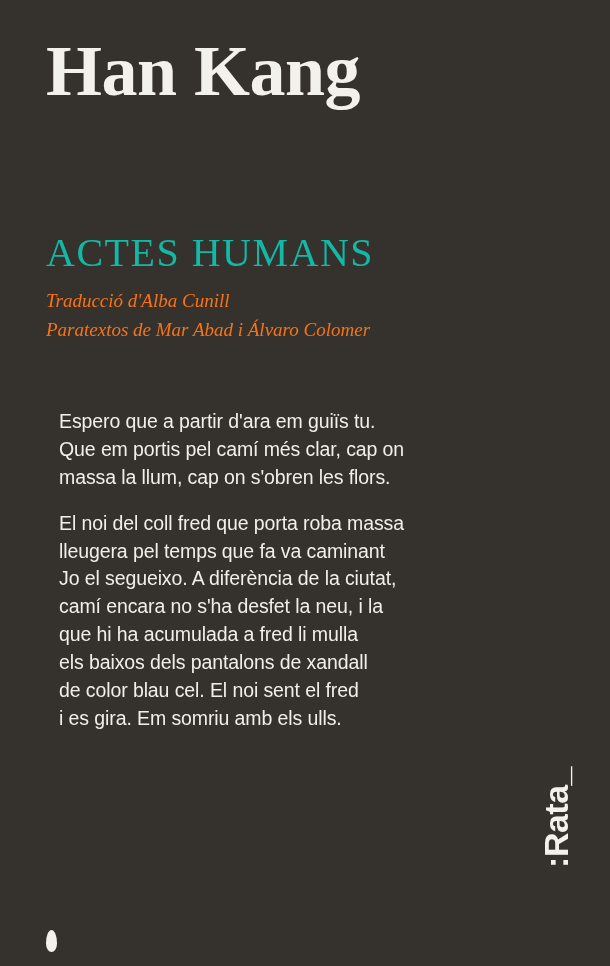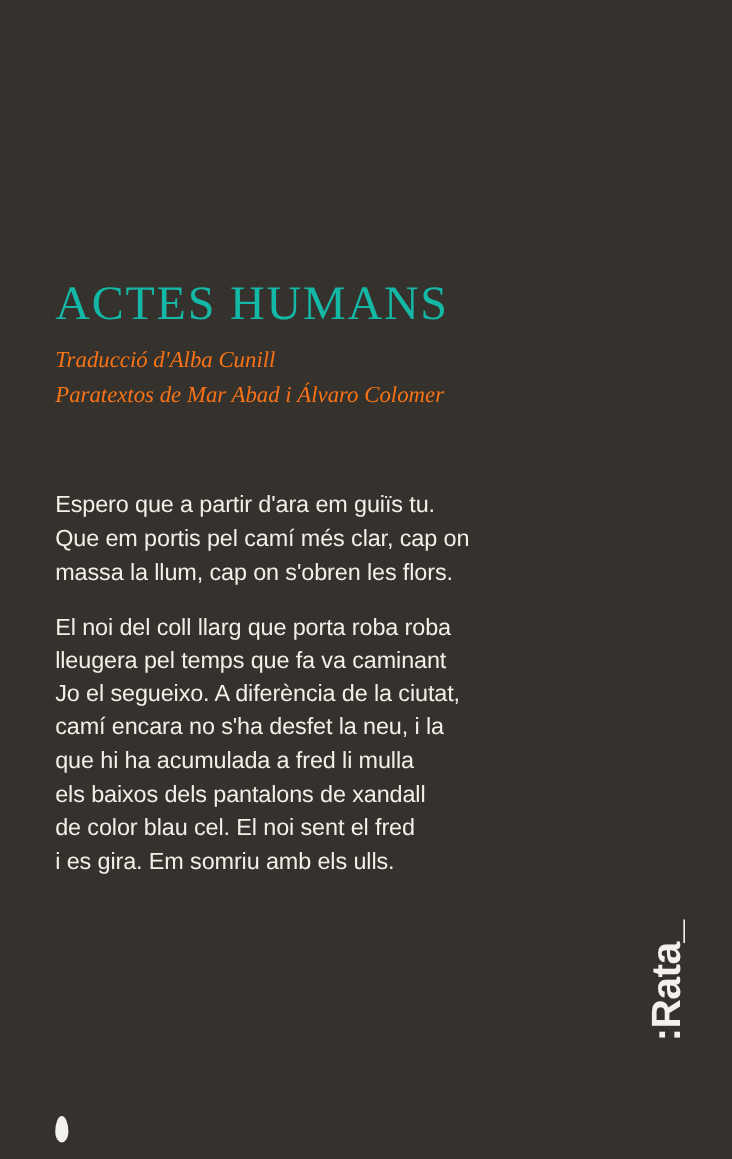--- a/index.html
+++ b/index.html
@@ -56,21 +56,21 @@
     top: 408px;
     width: 520px;
     font-family: "Liberation Sans", sans-serif;
     font-size: 19.5px;
     font-weight: 500;
     line-height: 1.43;
     color: #f2efe9;
     letter-spacing: -0.1px;
   }
   .excerpt p {
-    margin: 0 0 18px 0;
+    margin: 0 0 18px 13px;
   }
   .excerpt p:last-child {
     margin-bottom: 0;
   }
   .excerpt .line {
     display: block;
     white-space: nowrap;
   }
   .publisher {
     position: absolute;
@@ -93,36 +93,37 @@
     height: 22px;
     background: #f3f1ec;
     border-radius: 50% 50% 50% 50% / 60% 60% 40% 40%;
   }
 </style>
 </head>
 <body>
 
 <div class="cover">
 
+  <div class="author">Han Kang</div>
 
   <div class="title">ACTES HUMANS</div>
 
   <div class="credits">
     <div>Traducció d'Alba Cunill</div>
     <div>Paratextos de Mar Abad i Álvaro Colomer</div>
   </div>
 
   <div class="excerpt">
     <p>
       <span class="line">Espero que a partir d'ara em guiïs tu.</span>
       <span class="line">Que em portis pel camí més clar, cap on</span>
       <span class="line">massa la llum, cap on s'obren les flors.</span>
     </p>
     <p>
-      <span class="line">El noi del coll llarg que porta roba roba</span>
+      <span class="line">El noi del coll fred que porta roba massa</span>
       <span class="line">lleugera pel temps que fa va caminant</span>
       <span class="line">Jo el segueixo. A diferència de la ciutat,</span>
       <span class="line">camí encara no s'ha desfet la neu, i la</span>
       <span class="line">que hi ha acumulada a fred li mulla</span>
       <span class="line">els baixos dels pantalons de xandall</span>
       <span class="line">de color blau cel. El noi sent el fred</span>
       <span class="line">i es gira. Em somriu amb els ulls.</span>
     </p>
   </div>
 

